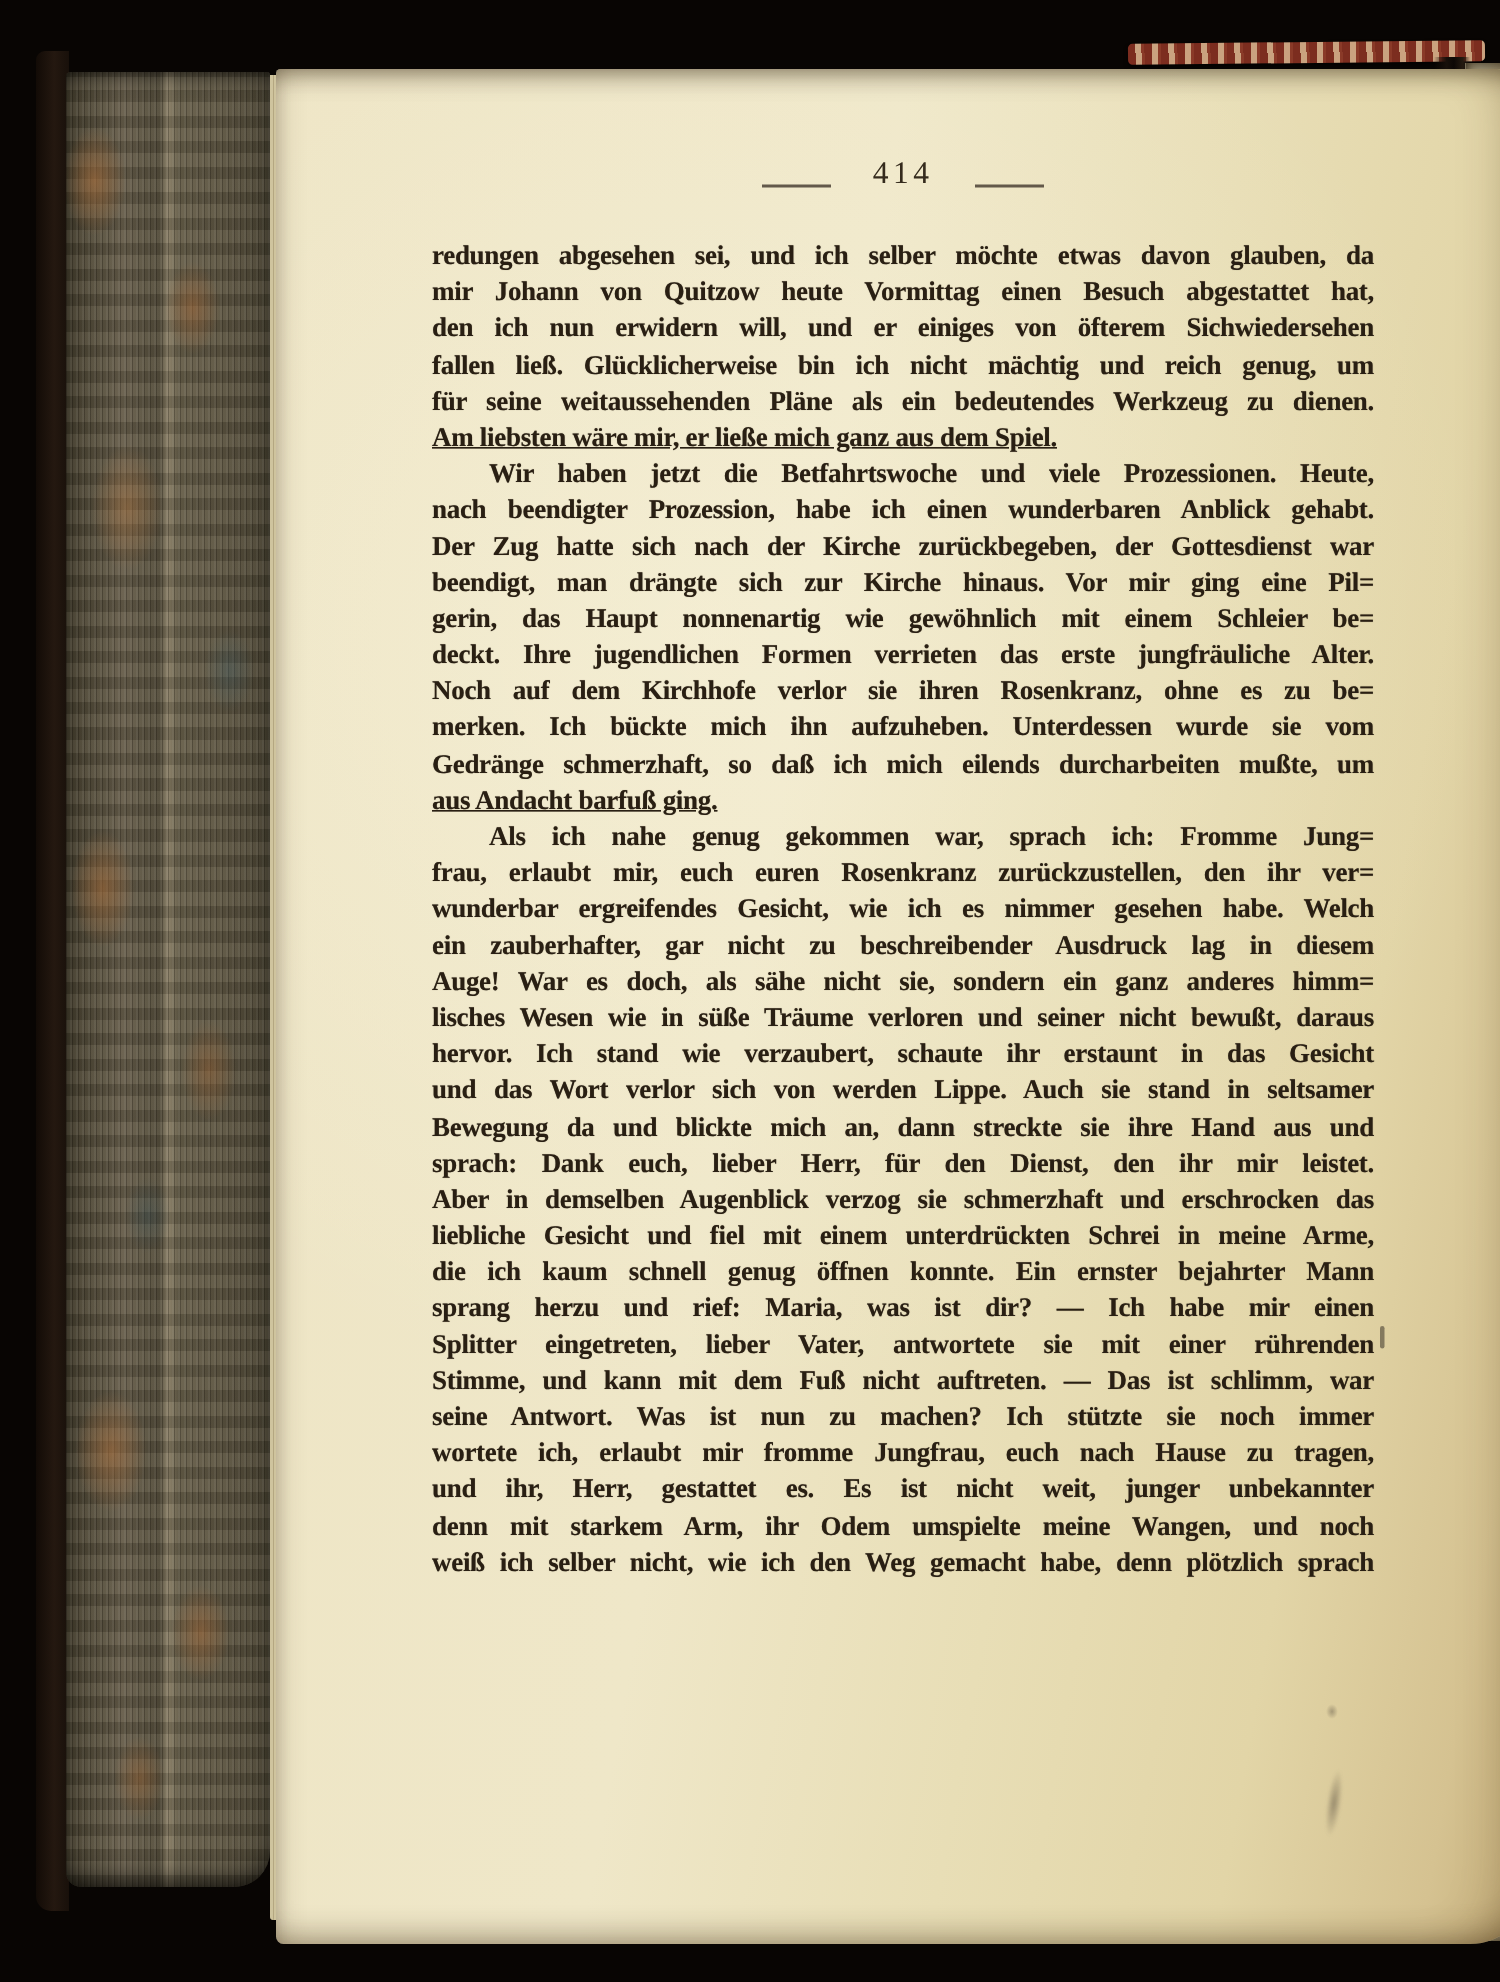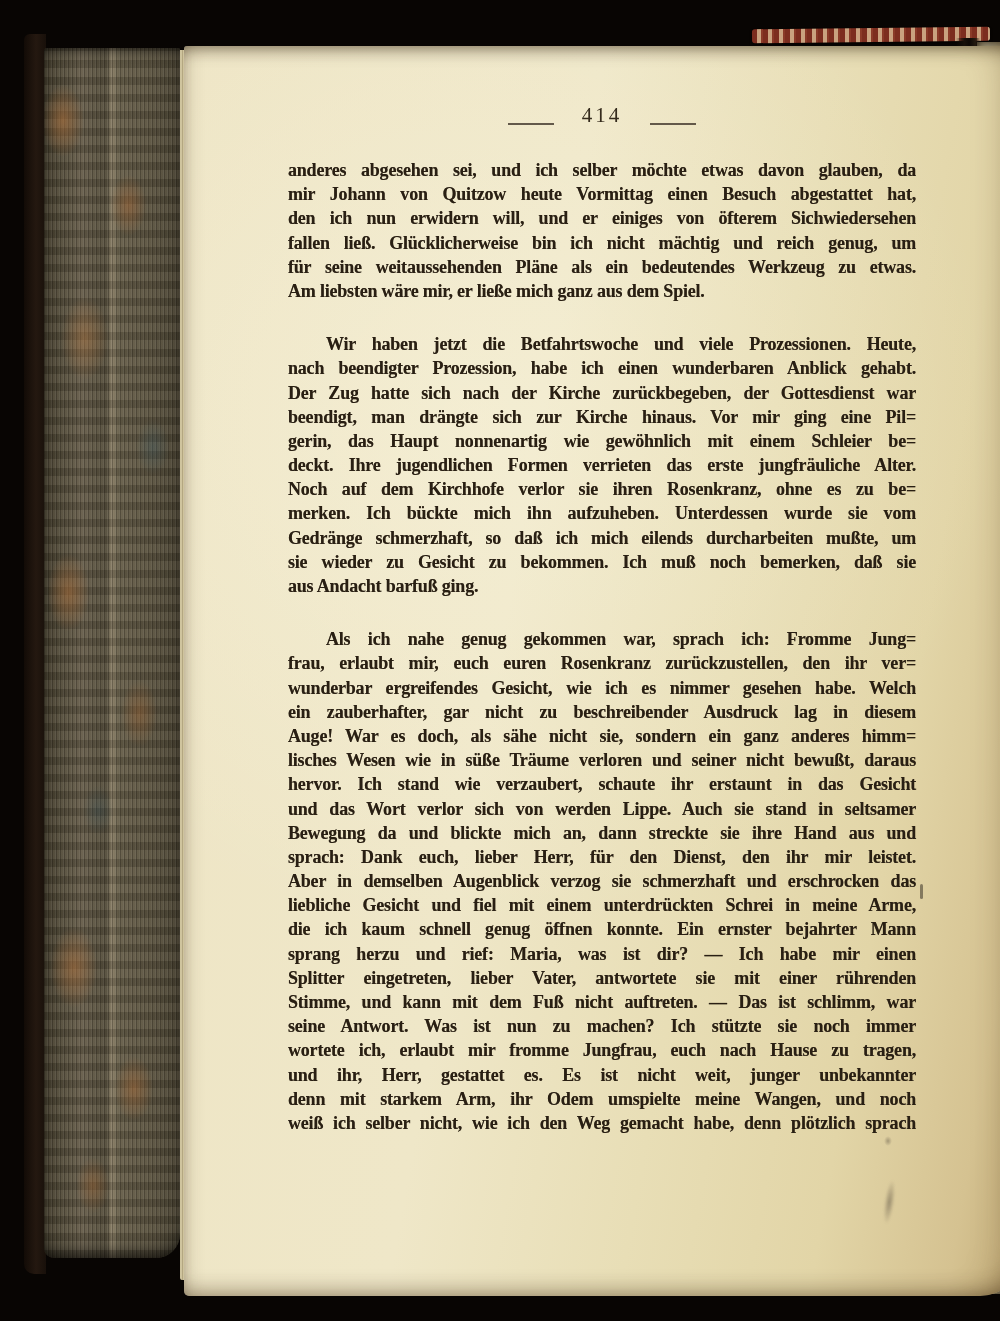--- a/index.html
+++ b/index.html
@@ -77,22 +77,22 @@
   .pagenum-rule{width:46px;height:2px;background:#4a4034;margin-top:21px;opacity:.85;}
   .text-block{margin-top:26px;color:#291f13;}
   .para{margin:0;}
   .line{
     font-size:18px;font-weight:bold;line-height:24.2px;height:24.2px;
     letter-spacing:-0.2px;
     text-align:justify;text-align-last:justify;
     white-space:nowrap;
     text-shadow:0 0 .5px rgba(41,31,19,.6);
   }
-  .line.indent{padding-left:38px;margin-top:29px;}
-  .line.lastline{text-align-last:left;}
+  .line.indent{padding-left:38px;}
+  .line.lastline{text-align-last:left;text-decoration:underline;}
   
   .smudge-1{
     position:absolute;left:698px;top:1132px;width:13px;height:60px;
     background:radial-gradient(50% 50% at 50% 40%,rgba(70,60,50,.45),rgba(70,60,50,0) 75%);
     filter:blur(1px);transform:rotate(8deg);
   }
   .smudge-2{
     position:absolute;left:736px;top:838px;width:3px;height:15px;
     background:#3a3328;opacity:.55;border-radius:2px;
   }
@@ -114,38 +114,37 @@
 
   <div class="page">
     <div class="text-col">
       <div class="pagenum-row">
         <span class="pagenum-rule"></span>
         <span class="pagenum">414</span>
         <span class="pagenum-rule"></span>
       </div>
       <div class="text-block">
           <div class="para">
-            <div class="line">anderes abgesehen sei, und ich selber möchte etwas davon glauben, da</div>
+            <div class="line">redungen abgesehen sei, und ich selber möchte etwas davon glauben, da</div>
             <div class="line">mir Johann von Quitzow heute Vormittag einen Besuch abgestattet hat,</div>
             <div class="line">den ich nun erwidern will, und er einiges von öfterem Sichwiedersehen</div>
             <div class="line">fallen ließ. Glücklicherweise bin ich nicht mächtig und reich genug, um</div>
-            <div class="line">für seine weitaussehenden Pläne als ein bedeutendes Werkzeug zu etwas.</div>
+            <div class="line">für seine weitaussehenden Pläne als ein bedeutendes Werkzeug zu dienen.</div>
             <div class="line lastline">Am liebsten wäre mir, er ließe mich ganz aus dem Spiel.</div>
           </div>
           <div class="para">
             <div class="line indent">Wir haben jetzt die Betfahrtswoche und viele Prozessionen. Heute,</div>
             <div class="line">nach beendigter Prozession, habe ich einen wunderbaren Anblick gehabt.</div>
             <div class="line">Der Zug hatte sich nach der Kirche zurückbegeben, der Gottesdienst war</div>
             <div class="line">beendigt, man drängte sich zur Kirche hinaus. Vor mir ging eine Pil=</div>
             <div class="line">gerin, das Haupt nonnenartig wie gewöhnlich mit einem Schleier be=</div>
             <div class="line">deckt. Ihre jugendlichen Formen verrieten das erste jungfräuliche Alter.</div>
             <div class="line">Noch auf dem Kirchhofe verlor sie ihren Rosenkranz, ohne es zu be=</div>
             <div class="line">merken. Ich bückte mich ihn aufzuheben. Unterdessen wurde sie vom</div>
             <div class="line">Gedränge schmerzhaft, so daß ich mich eilends durcharbeiten mußte, um</div>
-            <div class="line">sie wieder zu Gesicht zu bekommen. Ich muß noch bemerken, daß sie</div>
             <div class="line lastline">aus Andacht barfuß ging.</div>
           </div>
           <div class="para">
             <div class="line indent">Als ich nahe genug gekommen war, sprach ich: Fromme Jung=</div>
             <div class="line">frau, erlaubt mir, euch euren Rosenkranz zurückzustellen, den ihr ver=</div>
             <div class="line">wunderbar ergreifendes Gesicht, wie ich es nimmer gesehen habe. Welch</div>
             <div class="line">ein zauberhafter, gar nicht zu beschreibender Ausdruck lag in diesem</div>
             <div class="line">Auge! War es doch, als sähe nicht sie, sondern ein ganz anderes himm=</div>
             <div class="line">lisches Wesen wie in süße Träume verloren und seiner nicht bewußt, daraus</div>
             <div class="line">hervor. Ich stand wie verzaubert, schaute ihr erstaunt in das Gesicht</div>

